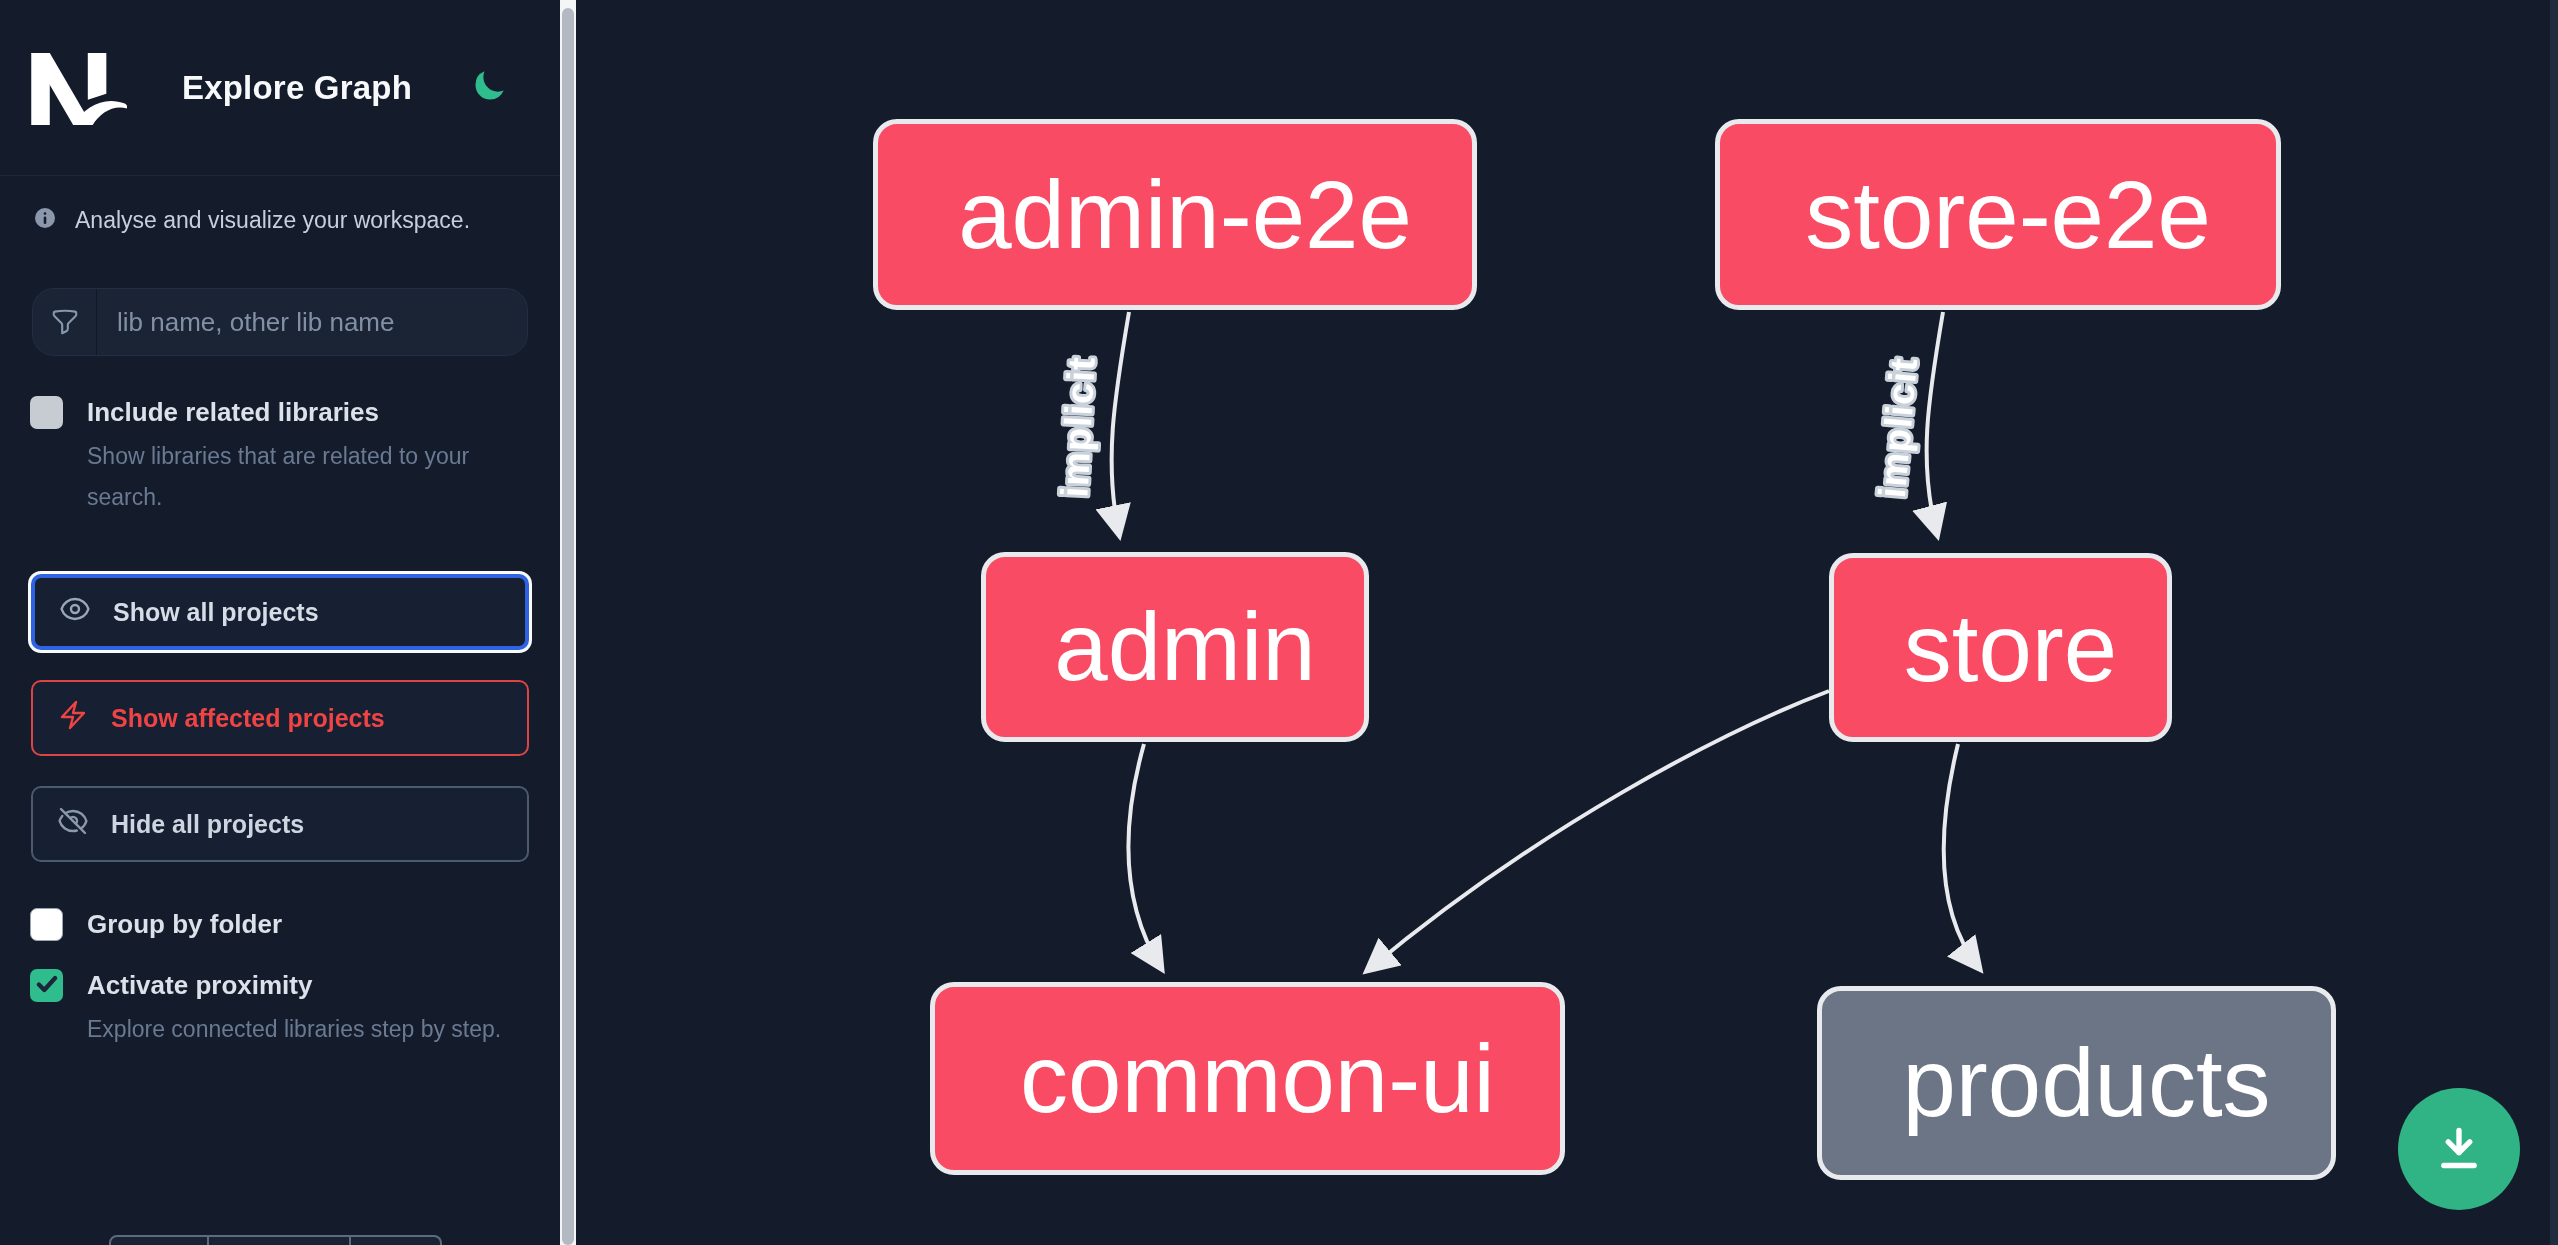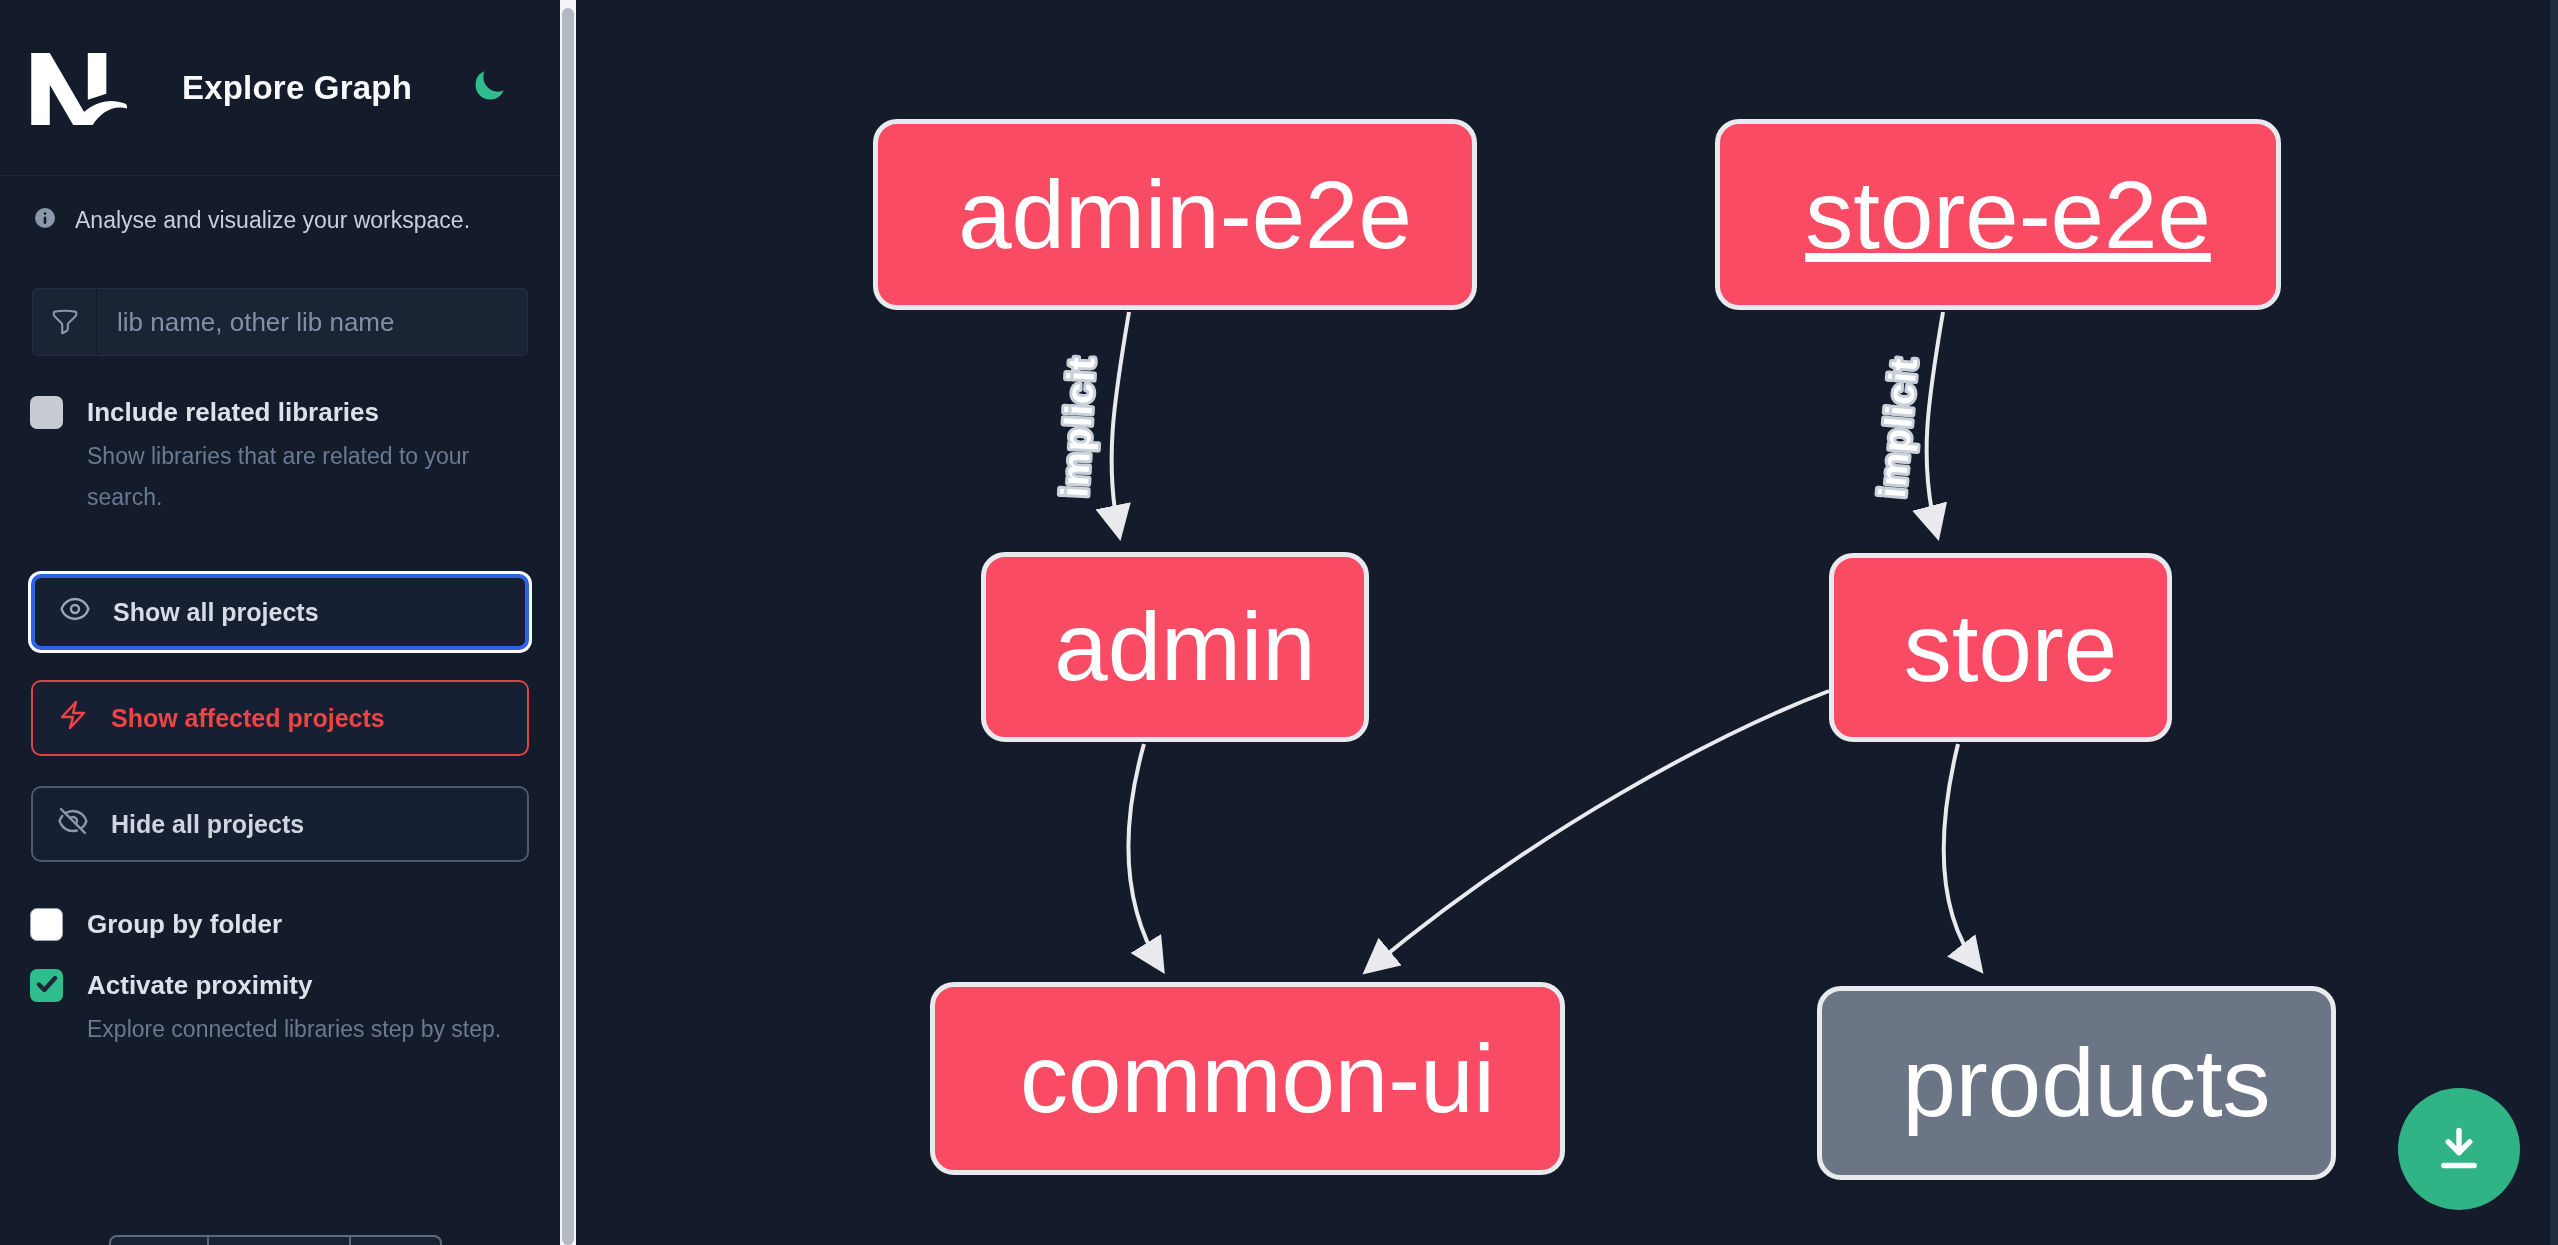--- a/index.html
+++ b/index.html
@@ -12,21 +12,21 @@
   .sb-header{height:176px;display:flex;align-items:center;padding:0 52px 0 30px;
              border-bottom:1px solid #1f2839;box-sizing:border-box;}
   .nx-logo{width:100px;height:78px;flex:0 0 auto;}
   .sb-title{color:#f7f9fb;font-size:33px;font-weight:700;margin-left:52px;letter-spacing:.2px;}
   .theme-btn{margin-left:auto;background:none;border:none;padding:0;cursor:pointer;width:38px;height:38px;display:flex;align-items:center;justify-content:center;}
 
   .info-row{display:flex;align-items:center;gap:18px;margin:30px 30px 0 33px;}
   .info-text{color:#c6d0dd;font-size:23px;}
 
   .search-box{margin:54px 32px 0 32px;height:66px;background:#1b2435;border:1px solid #242e42;
-              border-radius:6px;display:flex;align-items:stretch;overflow:hidden;}
+              border-radius:22px;display:flex;align-items:stretch;overflow:hidden;}
   .search-icon-cell{width:63px;display:flex;align-items:center;justify-content:center;
                     border-right:1px solid #101726;}
   .search-box input{flex:1;background:transparent;border:none;outline:none;color:#cbd5e1;
                     font-size:26px;padding:0 20px;font-family:"Liberation Sans",sans-serif;}
   .search-box input::placeholder{color:#8290a6;}
 
   .opt{display:flex;align-items:flex-start;margin:0 30px 0 30px;}
   .opt .box{width:33px;height:33px;border-radius:7px;flex:0 0 auto;margin-top:0;}
   .box.unchecked-gray{background:#c7cbd2;}
   .box.unchecked-white{background:#ffffff;border:1px solid #9aa3b0;box-sizing:border-box;}
@@ -201,21 +201,21 @@
         <path d="M1367,312 C1352,400 1342,462 1361,534" marker-end="url(#arrow)"></path>
         <path d="M568,744 C546,822 544,902 585,968" marker-end="url(#arrow)"></path>
         <path d="M1253,691 C1145,732 962,828 792,970" marker-end="url(#arrow)"></path>
         <path d="M1382,744 C1361,830 1359,912 1403,968" marker-end="url(#arrow)"></path>
       </g>
       <text class="edge-label" x="505" y="427" text-anchor="middle" dominant-baseline="middle" transform="rotate(-87 505 427)">implicit</text>
       <text class="edge-label" x="1325" y="428" text-anchor="middle" dominant-baseline="middle" transform="rotate(-85 1325 428)">implicit</text>
     </svg>
 
     <div class="node pink" style="left:297px;top:119px;width:604px;height:191px;">admin-e2e</div>
-    <div class="node pink" style="left:1139px;top:119px;width:566px;height:191px;text-decoration:underline;">store-e2e</div>
+    <div class="node pink" style="left:1139px;top:119px;width:566px;height:191px;">store-e2e</div>
     <div class="node pink" style="left:405px;top:552px;width:388px;height:190px;">admin</div>
     <div class="node pink" style="left:1253px;top:553px;width:343px;height:189px;">store</div>
     <div class="node pink" style="left:354px;top:982px;width:635px;height:193px;">common-ui</div>
     <div class="node gray" style="left:1241px;top:986px;width:519px;height:194px;">products</div>
 
     <button class="fab">
       <span>
         <svg viewBox="0 0 24 24" width="56" height="56" fill="none" stroke="#ffffff" stroke-width="2.3" stroke-linecap="round" stroke-linejoin="round">
           <path d="M12 4.5v9.5m0 0l-4.6-4.6M12 14l4.6-4.6"></path>
           <path d="M5.5 19.5h13"></path>

